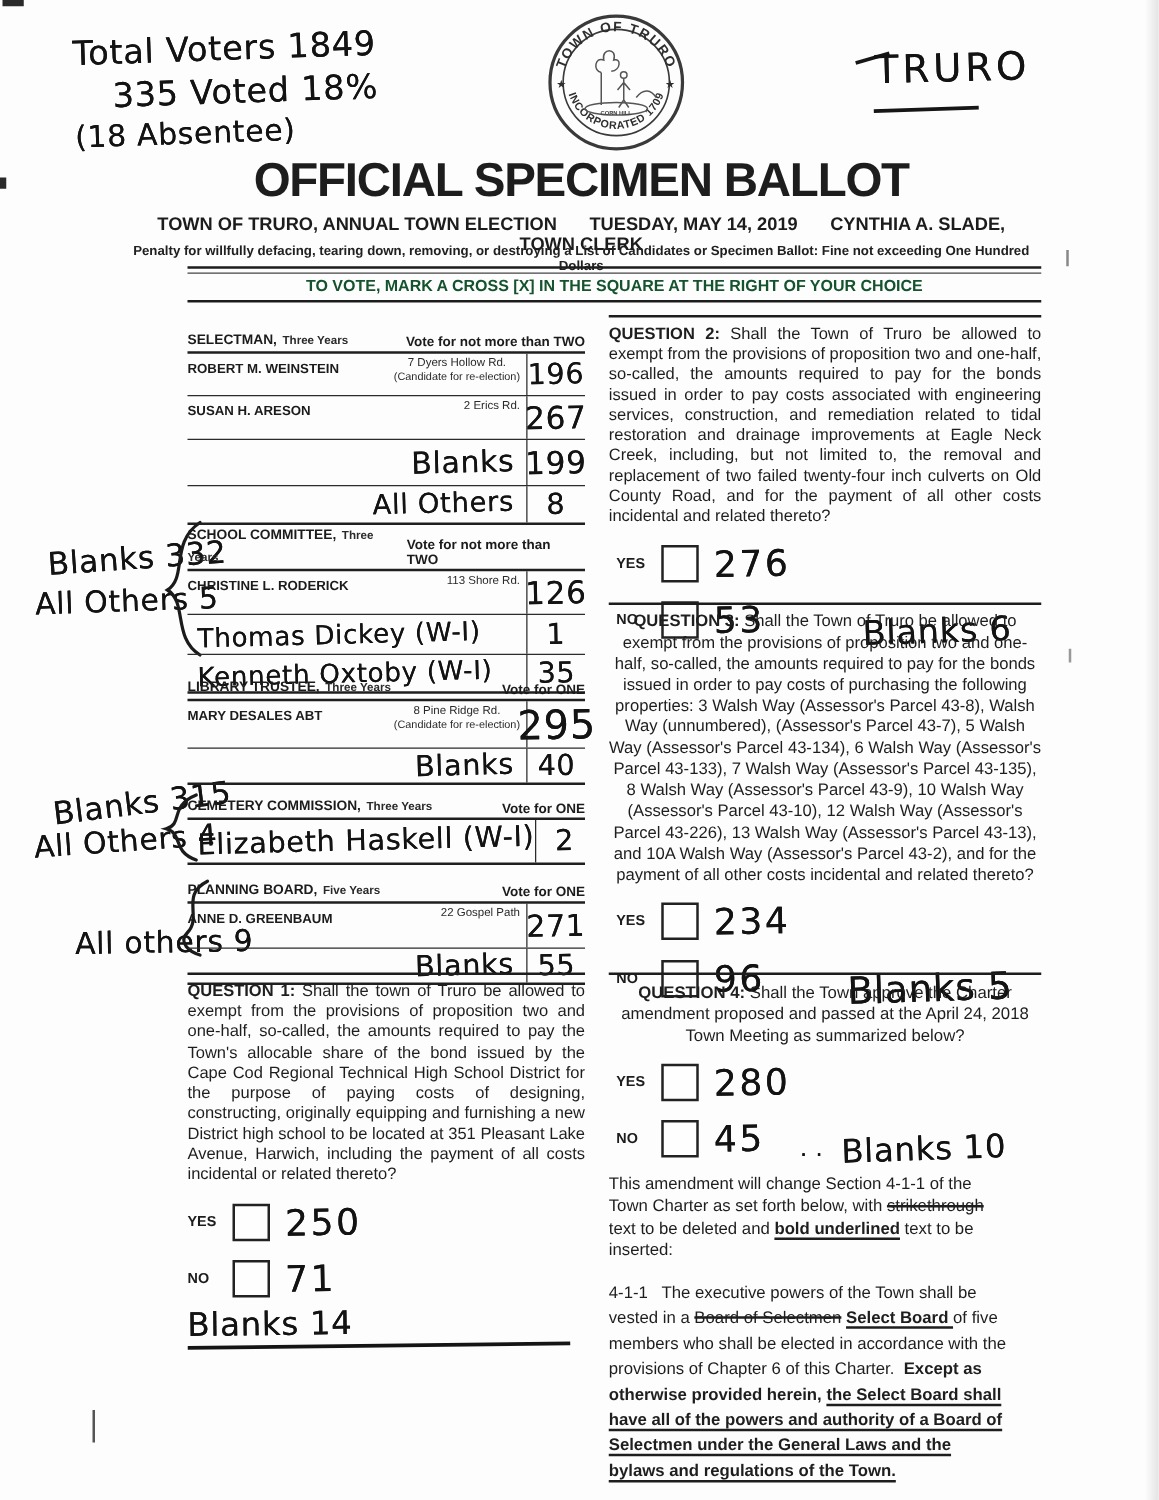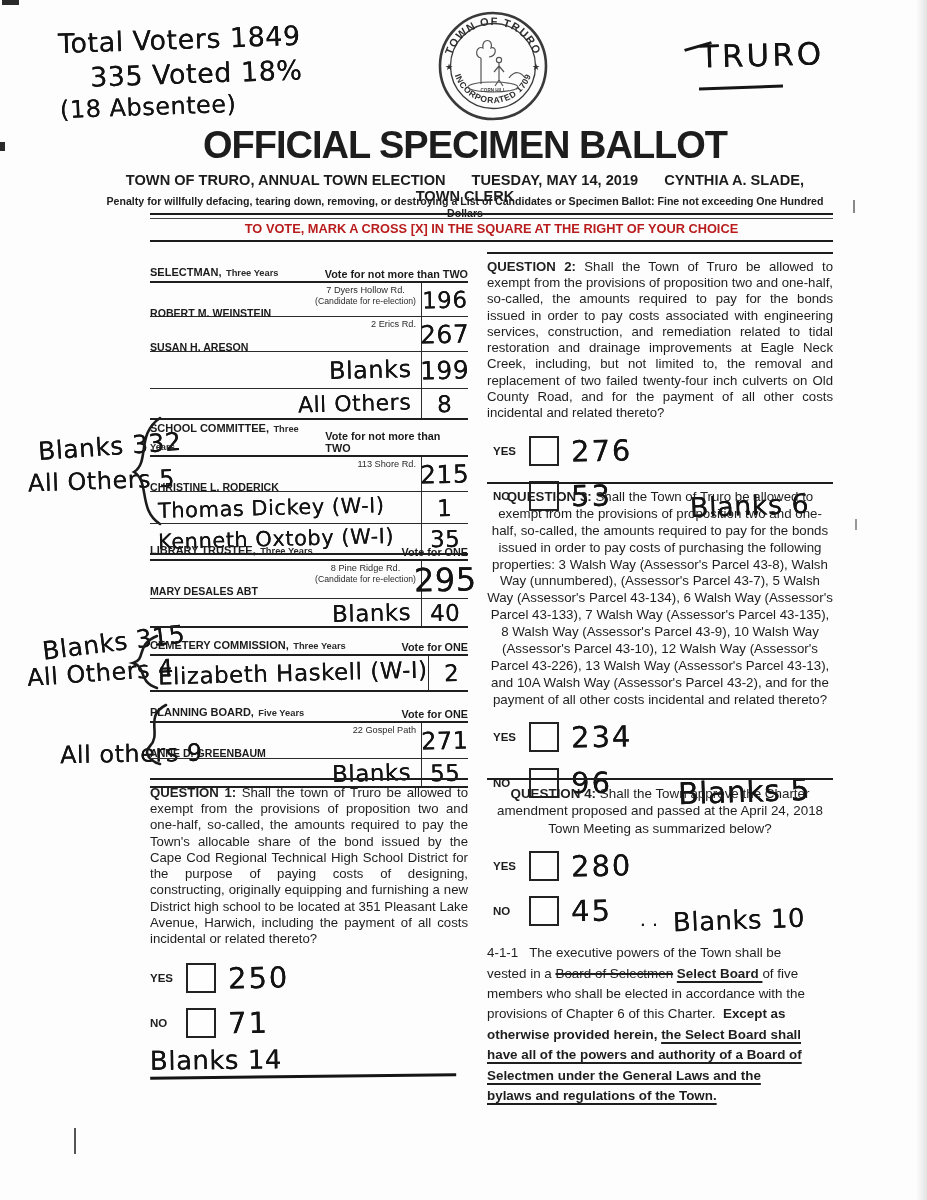--- a/index.html
+++ b/index.html
@@ -11,36 +11,36 @@
   .hw{font-family:"DejaVu Sans",sans-serif;color:#131313;letter-spacing:.5px;
       text-shadow:0 0 .4px #131313;white-space:nowrap;}
 
   
   #title{left:120px;top:124px;width:690px;text-align:center;font-size:38px;font-weight:bold;
          letter-spacing:-1px;color:#1d1d1d;}
   #election-line{left:120px;top:172px;width:690px;text-align:center;font-size:14.6px;font-weight:bold;color:#1c1c1c;}
   #election-line .gap{display:inline-block;width:26px;}
   #penalty{left:105px;top:195px;width:720px;text-align:center;font-size:10.6px;font-weight:bold;color:#202020;}
   .rule{background:#1c1c1c;}
-  #instruction{left:150px;top:221px;width:683px;text-align:center;font-size:12.8px;font-weight:bold;color:#b91c1c;}
+  #instruction{left:150px;top:221px;width:683px;text-align:center;font-size:12.8px;font-weight:bold;color:#14532d;}
 
   
   #seal{left:437px;top:10px;}
 
   
   #left-col{left:150px;top:262px;width:318px;}
   .race{position:absolute;left:0;width:318px;background:transparent;}
   .race-header{display:flex;justify-content:space-between;align-items:flex-end;
                border-bottom:2px solid #1f1f1f;padding-bottom:1px;}
   .race-title{font-size:11px;font-weight:bold;color:#1b1b1b;}
   .race-term{font-size:9.3px;font-weight:bold;color:#2a2a2a;}
   .race-rule{font-size:10.8px;font-weight:bold;color:#1b1b1b;}
   .rrow{display:flex;align-items:stretch;border-bottom:1.7px solid #2b2b2b;}
   .rrow.last{border-bottom:2.2px solid #1f1f1f;}
-  .cell-name{flex:1;padding-top:20px;}
+  .cell-name{flex:1;padding-top:2px;}
   .cname{font-size:10.6px;font-weight:bold;color:#1b1b1b;}
   .cell-addr{text-align:center;padding:2px 5px 0 0;font-size:9.2px;color:#2a2a2a;line-height:1.18;}
   .cnote{font-size:8.7px;}
   .cell-votes{width:46px;flex:none;border-left:1.7px solid #2b2b2b;display:flex;
               align-items:center;justify-content:center;}
   .vnum{font-size:23px;transform:rotate(-1deg);}
   .hw-right{flex:1;display:flex;justify-content:flex-end;align-items:center;padding-right:10px;}
   .hw-left{flex:1;display:flex;justify-content:flex-start;align-items:center;padding-left:8px;}
   .hwlabel{font-size:20px;transform:rotate(-1.5deg);}
 
@@ -192,21 +192,21 @@
       <div class="race-header">
         <span><span class="race-title">SCHOOL COMMITTEE,</span> <span class="race-term">Three Years</span></span>
         <span class="race-rule">Vote for not more than TWO</span>
       </div>
       <div class="rrow" style="height:34px;">
         <div class="cell-name"><span class="cname">CHRISTINE L. RODERICK</span></div>
         <div class="cell-addr">
             <div>113 Shore Rd.</div>
           </div>
         <div class="cell-votes">
-            <span class="hw vnum" style="font-size:25px;">215</span>
+            <span class="hw vnum" style="font-size:25px;">126</span>
           </div>
       </div>
       <div class="rrow" style="height:31px;">
         <div class="hw-left">
             <span class="hw hwlabel" style="font-size:21px;">Thomas Dickey (W-I)</span>
           </div>
         <div class="cell-votes">
             <span class="hw vnum">1</span>
           </div>
       </div>
@@ -340,19 +340,20 @@
         <span class="hw vote-num">280</span>
       </div>
       <div class="vote-row" style="margin-left:6px;">
         <span class="vote-label">NO</span>
         <span class="checkbox"></span>
         <span class="hw vote-num">45</span>
         <span class="hw" style="margin-left:28px;font-size:18px;transform:translateY(8px);">. .</span>
         <span class="hw blanks-inline" style="margin-left:14px;font-size:26px;">Blanks 10</span>
       </div>
 
+      <p class="amend" style="margin-top:10px;line-height:1.32;"><span>This amendment will change Section 4-1-1 of the Town Charter as set forth below, with </span><span class="strike">strikethrough</span><span> text to be deleted and </span><span class="bu">bold underlined</span><span> text to be inserted:</span></p>
 
       <p class="amend" style="margin-top:15px;line-height:1.52;"><span>4-1-1&nbsp;&nbsp; The executive powers of the Town shall be vested in a </span><span class="strike">Board of Selectmen</span><span> </span><span class="bu">Select Board </span><span>of five members who shall be elected in accordance with the provisions of Chapter 6 of this Charter.&nbsp; </span><span class="bld">Except as otherwise provided herein, </span><span class="bu">the Select Board shall have all of the powers and authority of a Board of Selectmen under the General Laws and the bylaws and regulations of the Town.</span></p>
 
     </div>
   </div>
 
 </div>
 
 </body></html>

